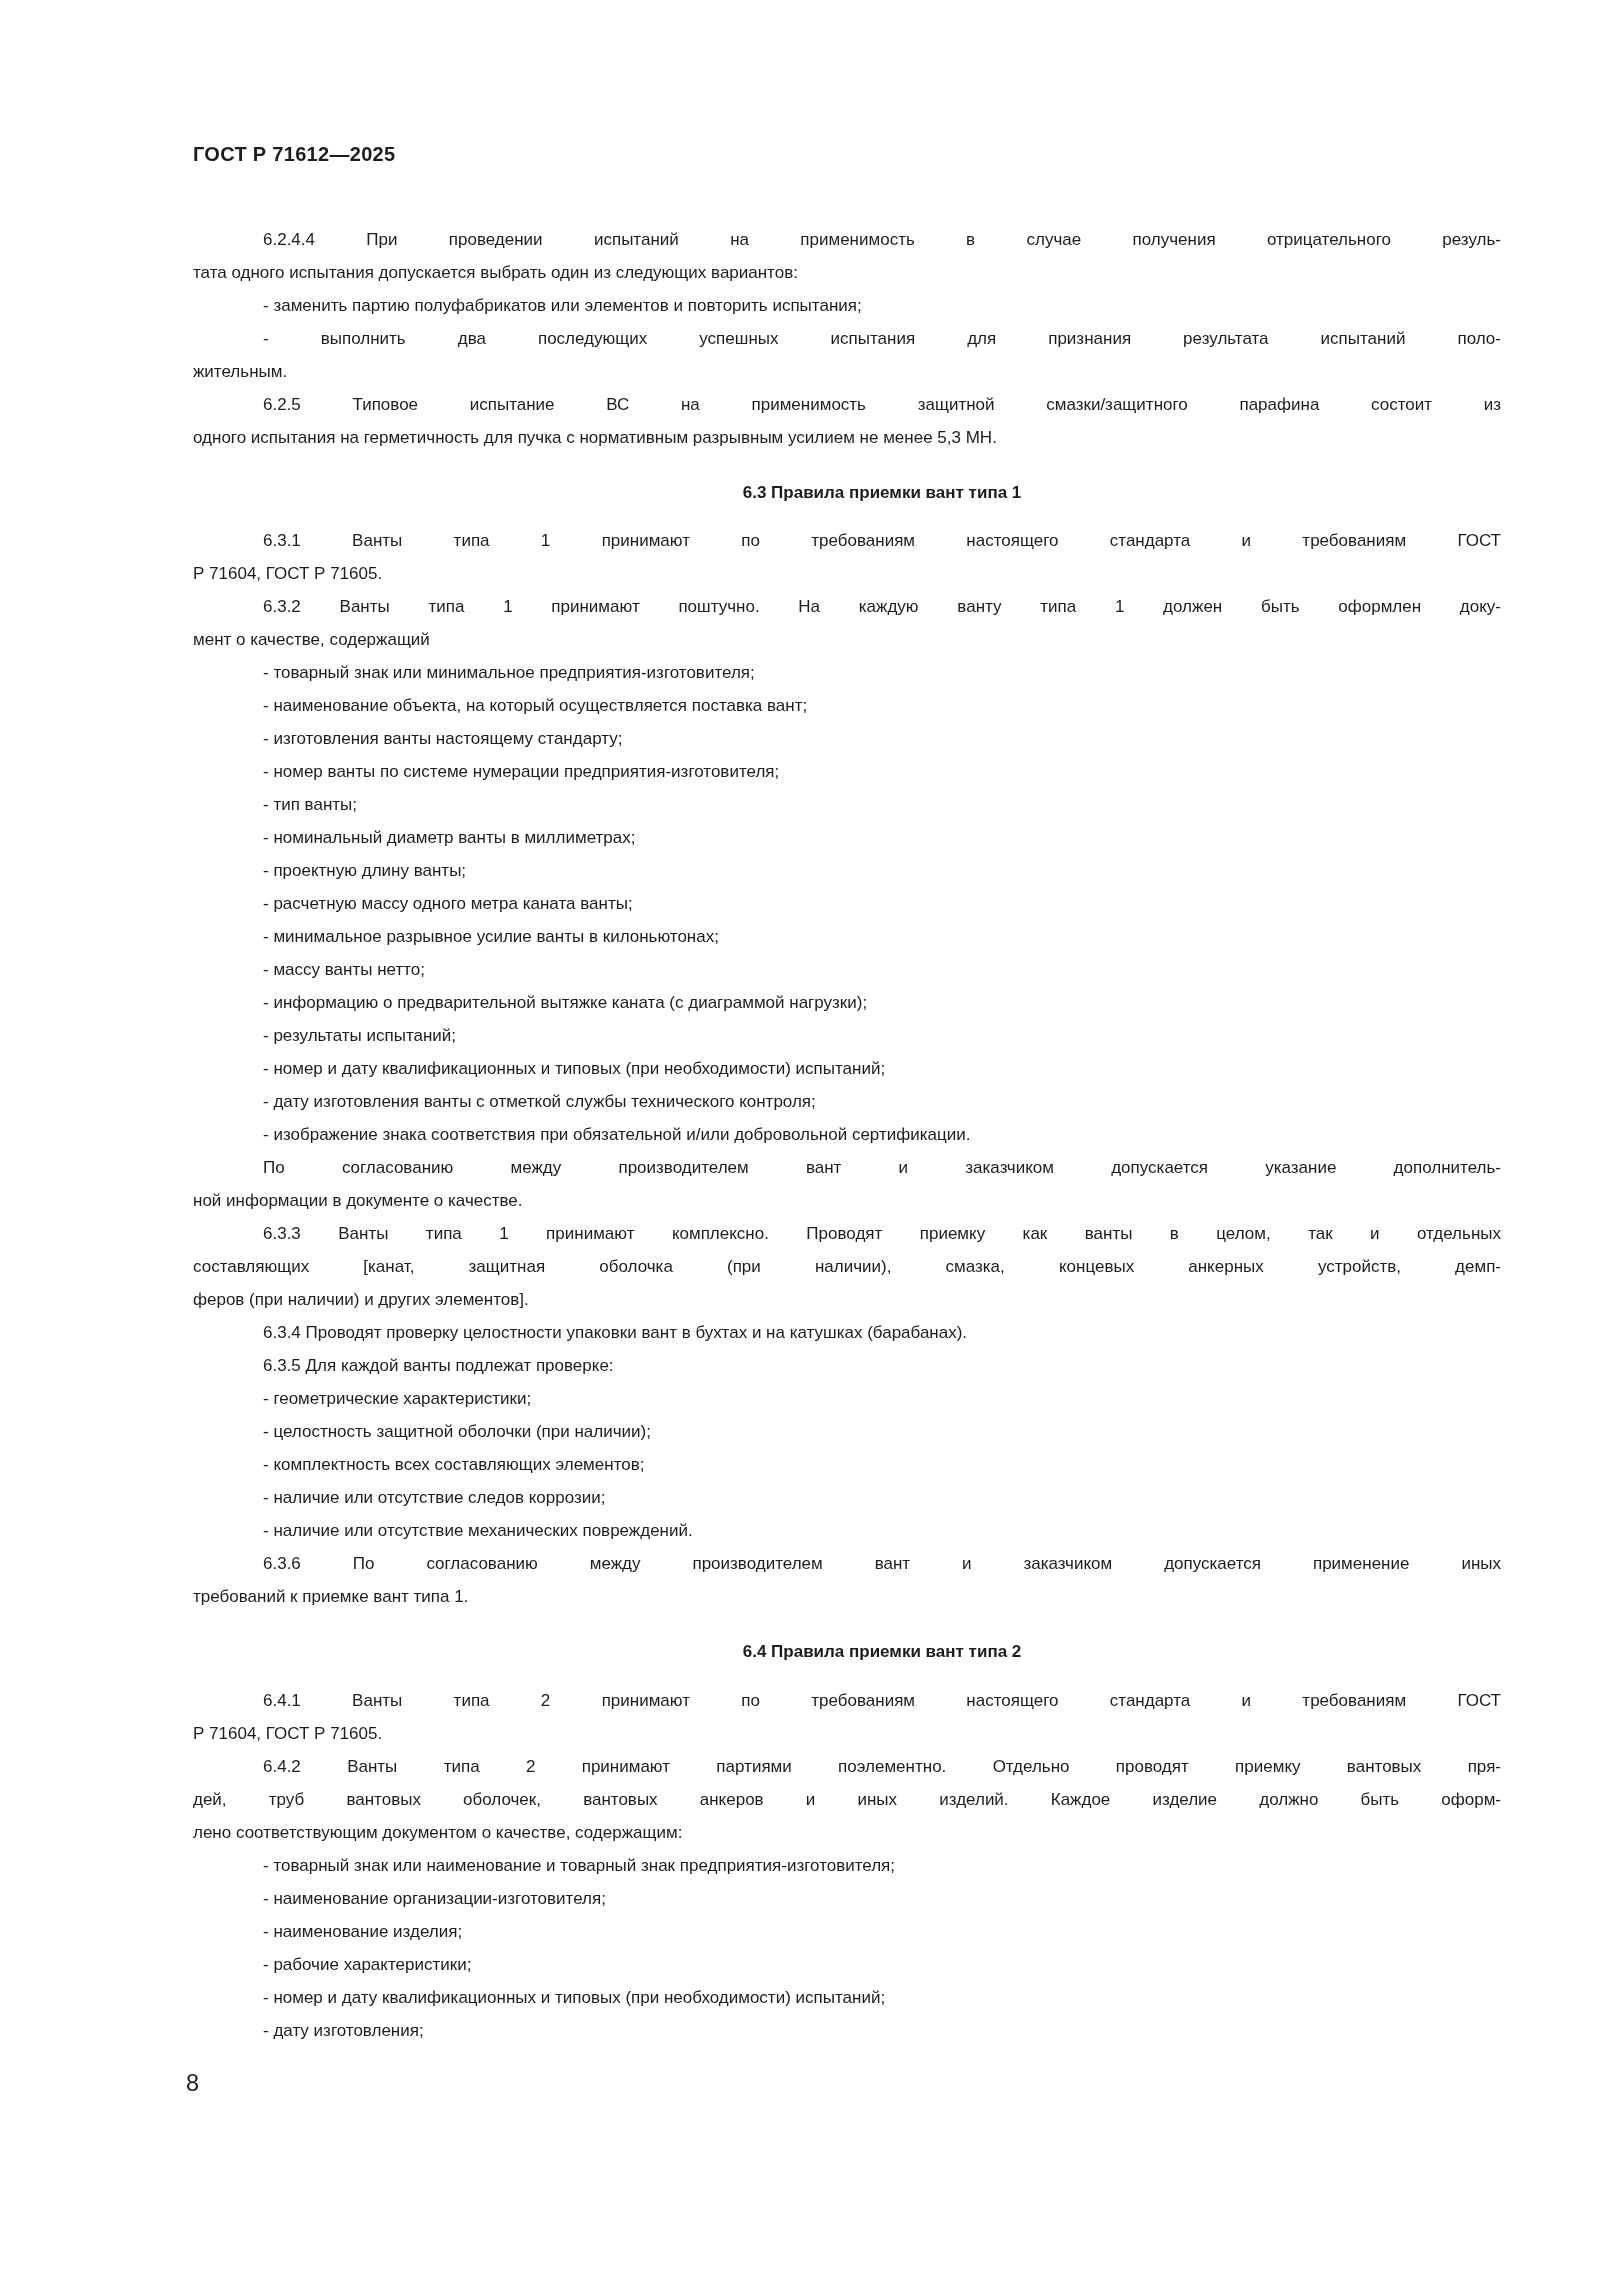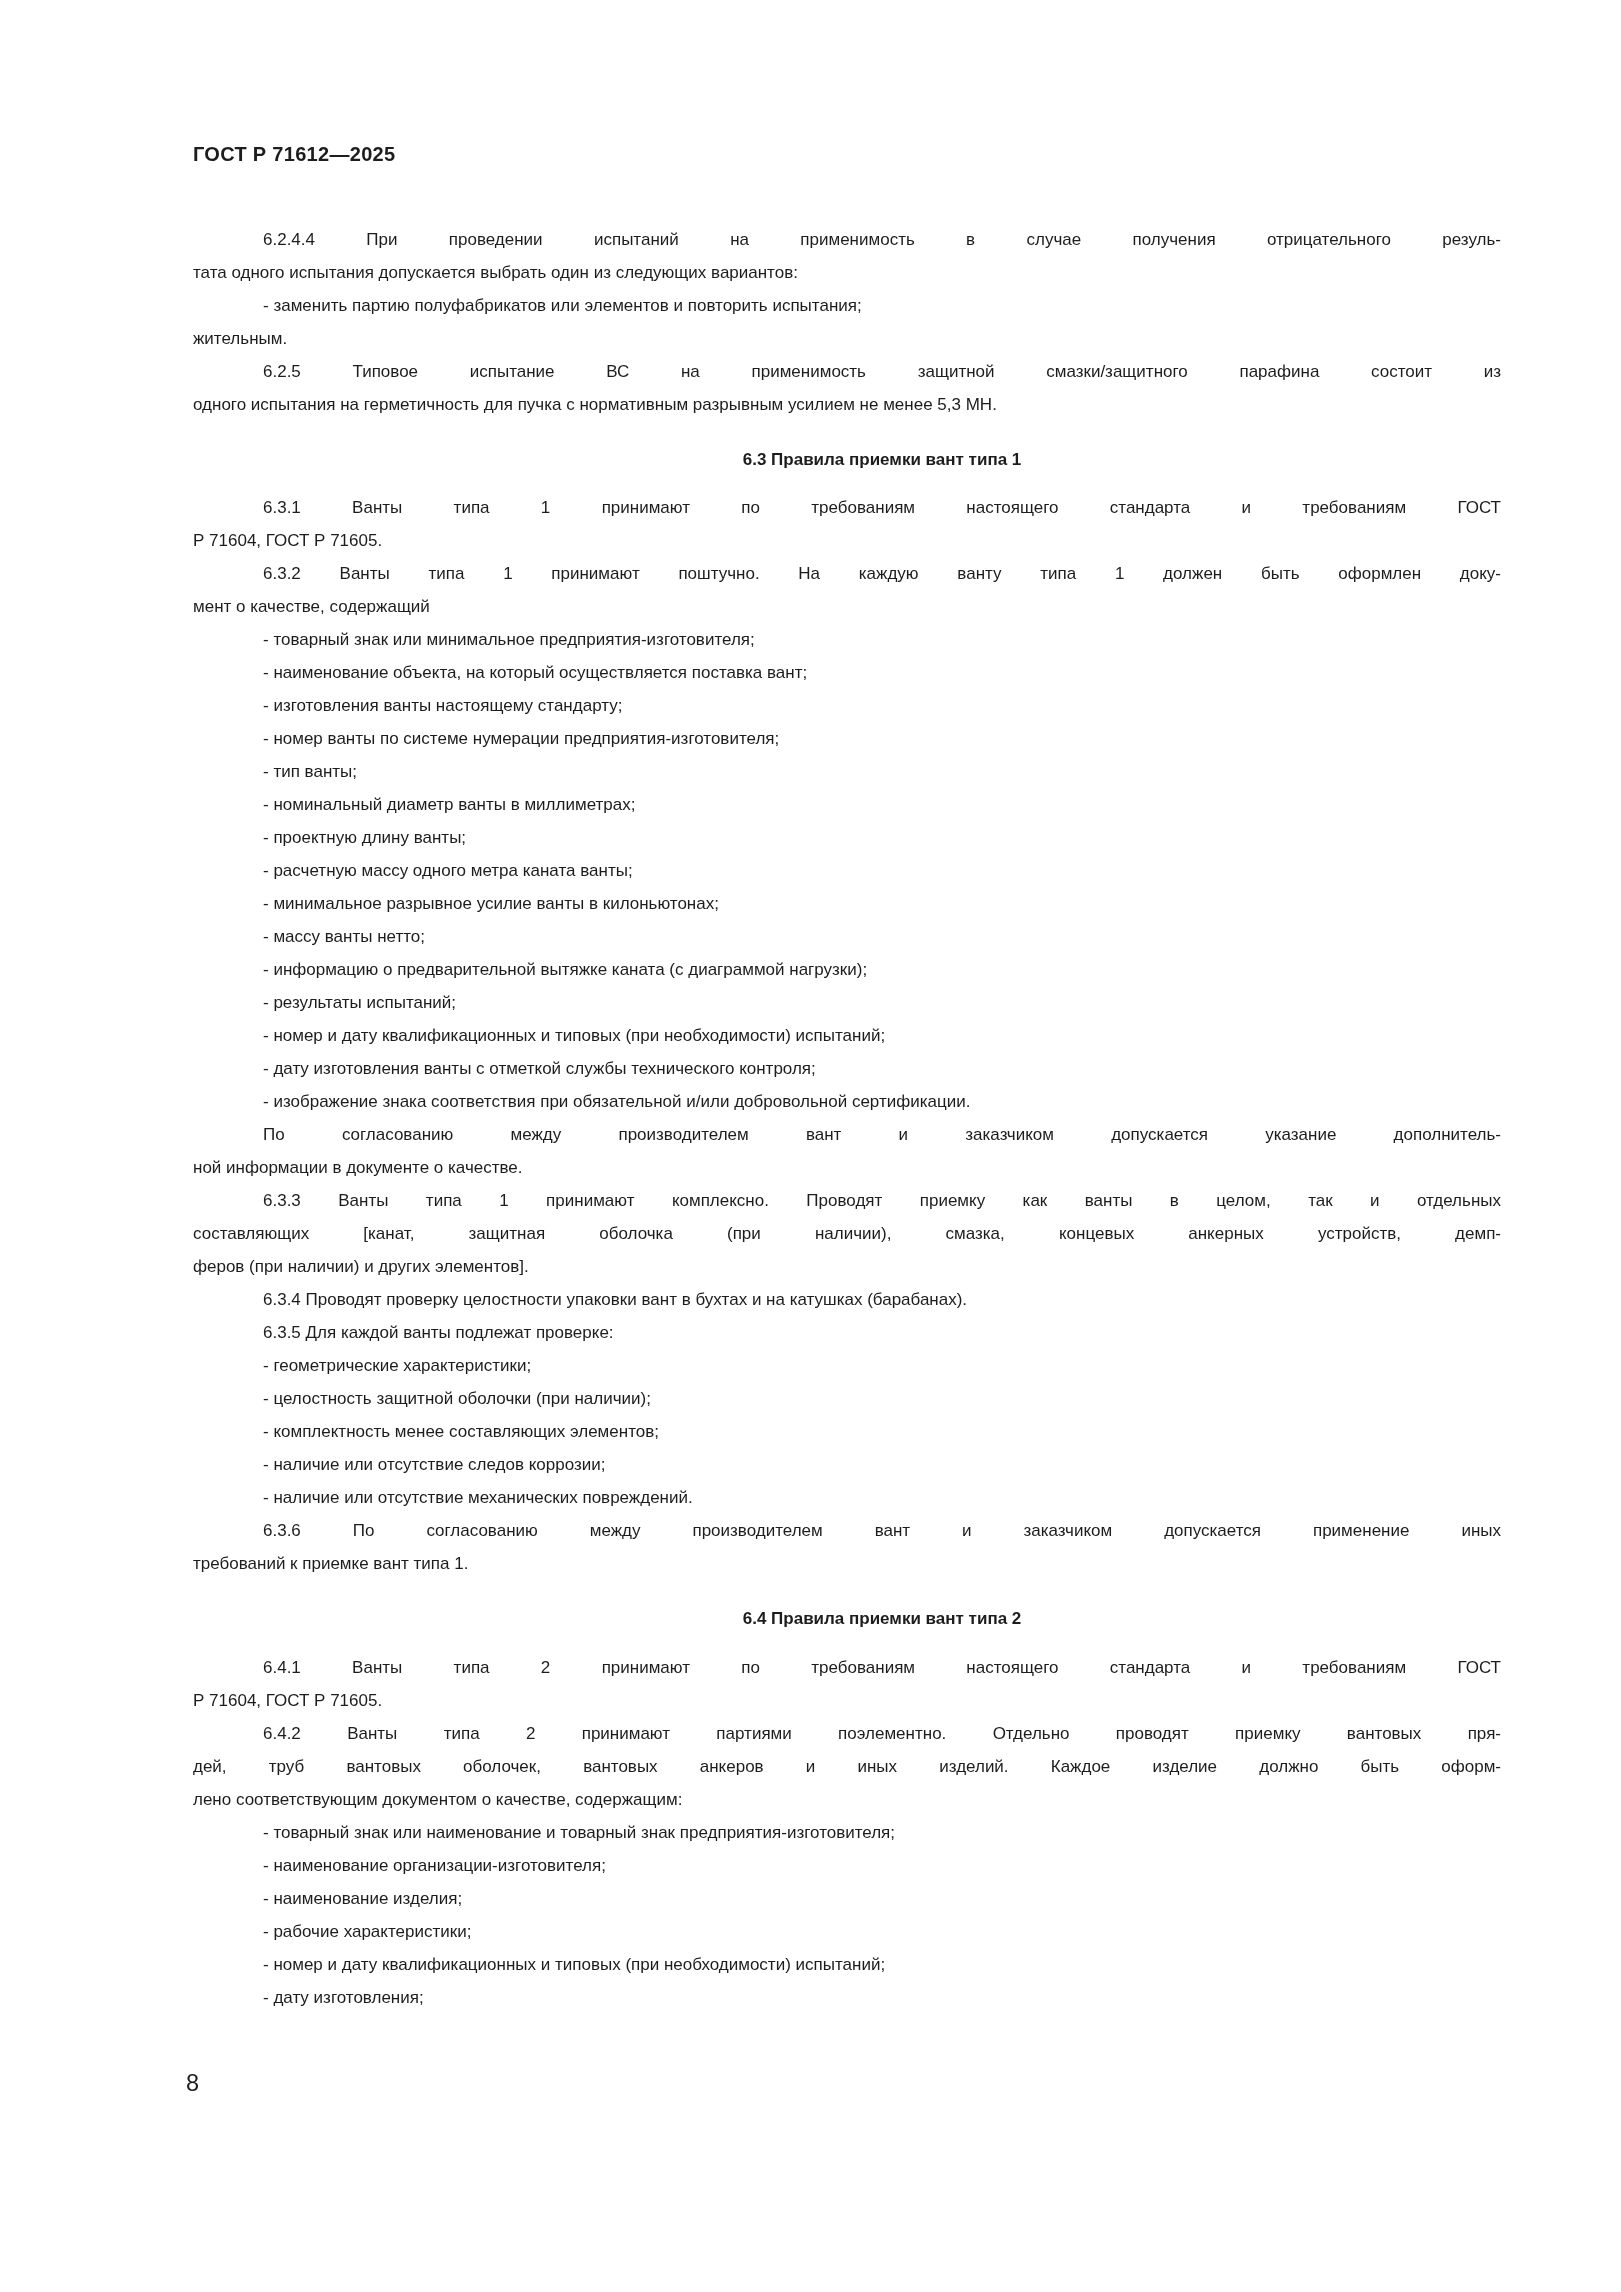--- a/index.html
+++ b/index.html
@@ -50,20 +50,21 @@
 <body>
 
 <div class="page">
 
   <div class="doc-header">ГОСТ Р 71612—2025</div>
 
   <div class="body-text">
     <div class="ln ind just">6.2.4.4 При проведении испытаний на применимость в случае получения отрицательного резуль-</div>
     <div class="ln">тата одного испытания допускается выбрать один из следующих вариантов:</div>
     <div class="ln ind">- заменить партию полуфабрикатов или элементов и повторить испытания;</div>
+    <div class="ln ind just">- выполнить два последующих успешных испытания для признания результата испытаний поло-</div>
     <div class="ln">жительным.</div>
     <div class="ln ind just">6.2.5 Типовое испытание ВС на применимость защитной смазки/защитного парафина состоит из</div>
     <div class="ln">одного испытания на герметичность для пучка с нормативным разрывным усилием не менее 5,3 МН.</div>
     <div class="ln h">6.3 Правила приемки вант типа 1</div>
     <div class="ln ind just">6.3.1 Ванты типа 1 принимают по требованиям настоящего стандарта и требованиям ГОСТ</div>
     <div class="ln">Р 71604, ГОСТ Р 71605.</div>
     <div class="ln ind just">6.3.2 Ванты типа 1 принимают поштучно. На каждую ванту типа 1 должен быть оформлен доку-</div>
     <div class="ln">мент о качестве, содержащий</div>
     <div class="ln ind">- товарный знак или минимальное предприятия-изготовителя;</div>
     <div class="ln ind">- наименование объекта, на который осуществляется поставка вант;</div>
@@ -82,21 +83,21 @@
     <div class="ln ind">- изображение знака соответствия при обязательной и/или добровольной сертификации.</div>
     <div class="ln ind just">По согласованию между производителем вант и заказчиком допускается указание дополнитель-</div>
     <div class="ln">ной информации в документе о качестве.</div>
     <div class="ln ind just">6.3.3 Ванты типа 1 принимают комплексно. Проводят приемку как ванты в целом, так и отдельных</div>
     <div class="ln just">составляющих [канат, защитная оболочка (при наличии), смазка, концевых анкерных устройств, демп-</div>
     <div class="ln">феров (при наличии) и других элементов].</div>
     <div class="ln ind">6.3.4 Проводят проверку целостности упаковки вант в бухтах и на катушках (барабанах).</div>
     <div class="ln ind">6.3.5 Для каждой ванты подлежат проверке:</div>
     <div class="ln ind">- геометрические характеристики;</div>
     <div class="ln ind">- целостность защитной оболочки (при наличии);</div>
-    <div class="ln ind">- комплектность менее составляющих элементов;</div>
+    <div class="ln ind">- комплектность всех составляющих элементов;</div>
     <div class="ln ind">- наличие или отсутствие следов коррозии;</div>
     <div class="ln ind">- наличие или отсутствие механических повреждений.</div>
     <div class="ln ind just">6.3.6 По согласованию между производителем вант и заказчиком допускается применение иных</div>
     <div class="ln">требований к приемке вант типа 1.</div>
     <div class="ln h">6.4 Правила приемки вант типа 2</div>
     <div class="ln ind just">6.4.1 Ванты типа 2 принимают по требованиям настоящего стандарта и требованиям ГОСТ</div>
     <div class="ln">Р 71604, ГОСТ Р 71605.</div>
     <div class="ln ind just">6.4.2 Ванты типа 2 принимают партиями поэлементно. Отдельно проводят приемку вантовых пря-</div>
     <div class="ln just">дей, труб вантовых оболочек, вантовых анкеров и иных изделий. Каждое изделие должно быть оформ-</div>
     <div class="ln">лено соответствующим документом о качестве, содержащим:</div>

